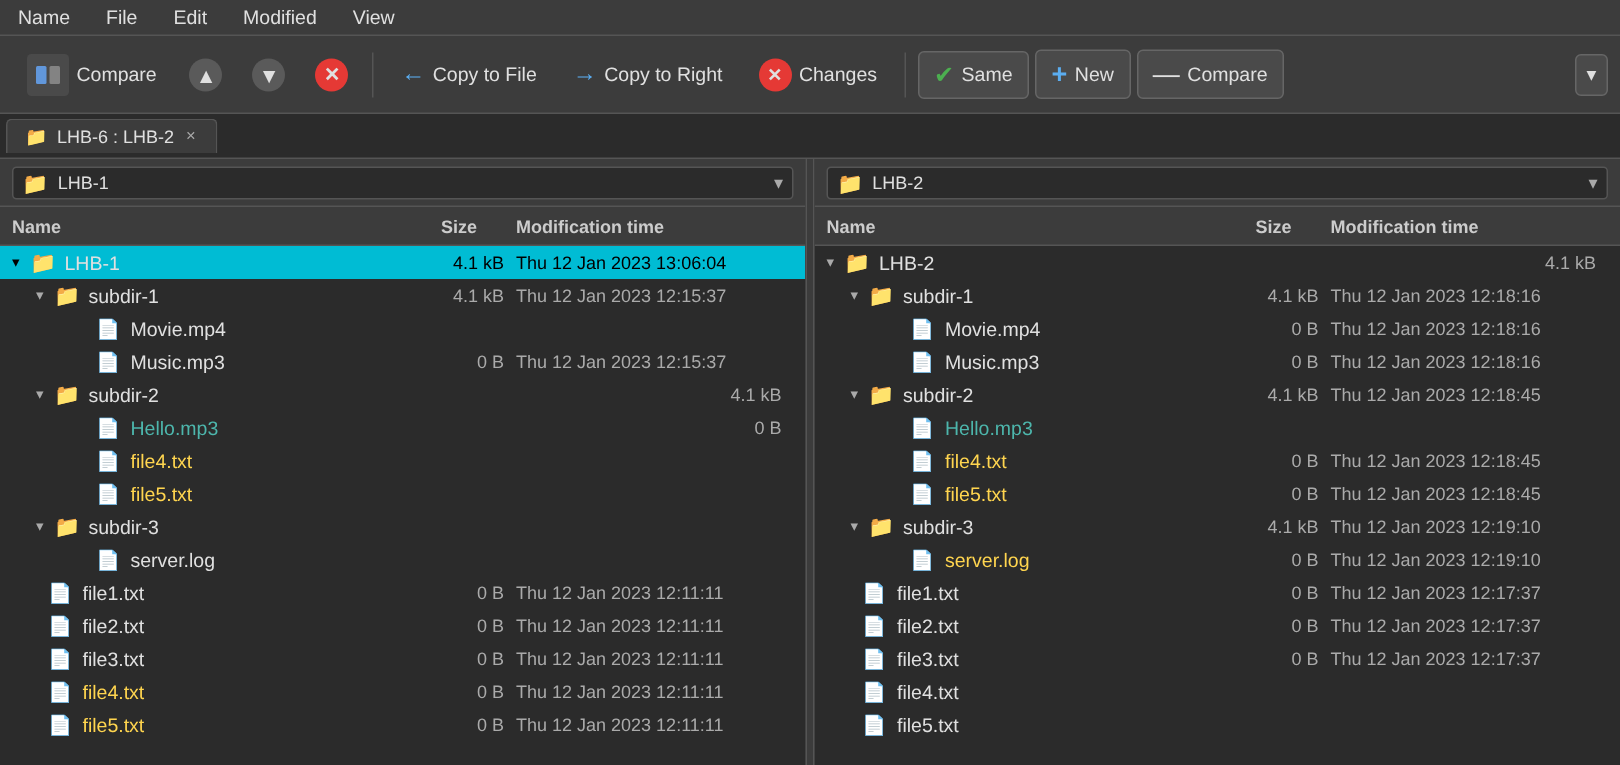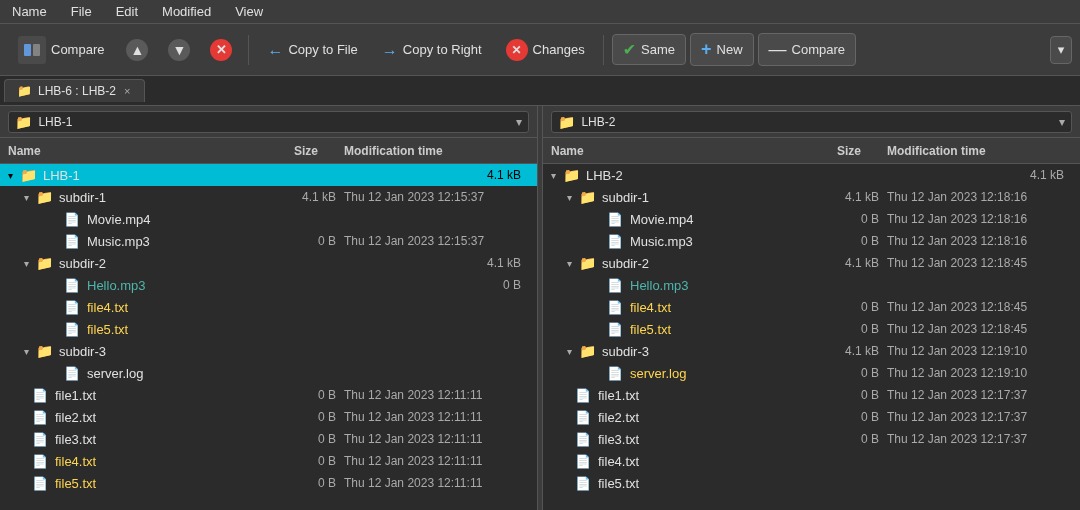--- a/index.html
+++ b/index.html
@@ -325,20 +325,21 @@
       <span class="col-size">Size</span>
       <span class="col-mtime">Modification time</span>
     </div>
     <div class="file-list" id="left-list">
         <div class="file-row selected">
       <span style="width:0px; flex-shrink:0; display:inline-block;"></span>
       <span style="width:12px; flex-shrink:0; color:#000; font-size:10px;">▾</span>
       <span style="width:20px; flex-shrink:0; margin-right:3px;"><span style="color:#5badf0; font-size:14px;">📁</span></span>
       <span style="flex:1; min-width:0; overflow:hidden; text-overflow:ellipsis; white-space:nowrap; font-size:13px; color:#e0e0e0;">LHB-1</span>
       <span style="width:50px; text-align:right; padding-right:8px; font-size:12px; color:#000; flex-shrink:0;">4.1 kB</span>
+      <span style="width:185px; font-size:12px; color:#000; flex-shrink:0;">Thu 12 Jan 2023 13:06:04</span>
     </div>
         <div class="file-row">
       <span style="width:16px; flex-shrink:0; display:inline-block;"></span>
       <span style="width:12px; flex-shrink:0; color:#aaa; font-size:10px;">▾</span>
       <span style="width:20px; flex-shrink:0; margin-right:3px;"><span style="color:#5badf0; font-size:14px;">📁</span></span>
       <span style="flex:1; min-width:0; overflow:hidden; text-overflow:ellipsis; white-space:nowrap; font-size:13px; color:#e0e0e0;">subdir-1</span>
       <span style="width:50px; text-align:right; padding-right:8px; font-size:12px; color:#aaa; flex-shrink:0;">4.1 kB</span>
       <span style="width:185px; font-size:12px; color:#aaa; flex-shrink:0;">Thu 12 Jan 2023 12:15:37</span>
     </div>
         <div class="file-row">

